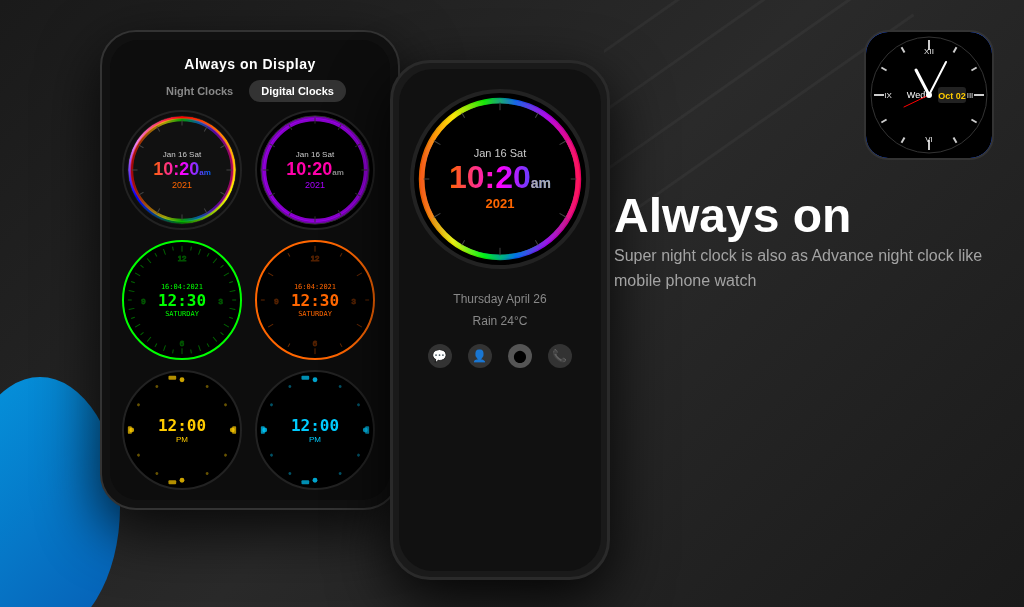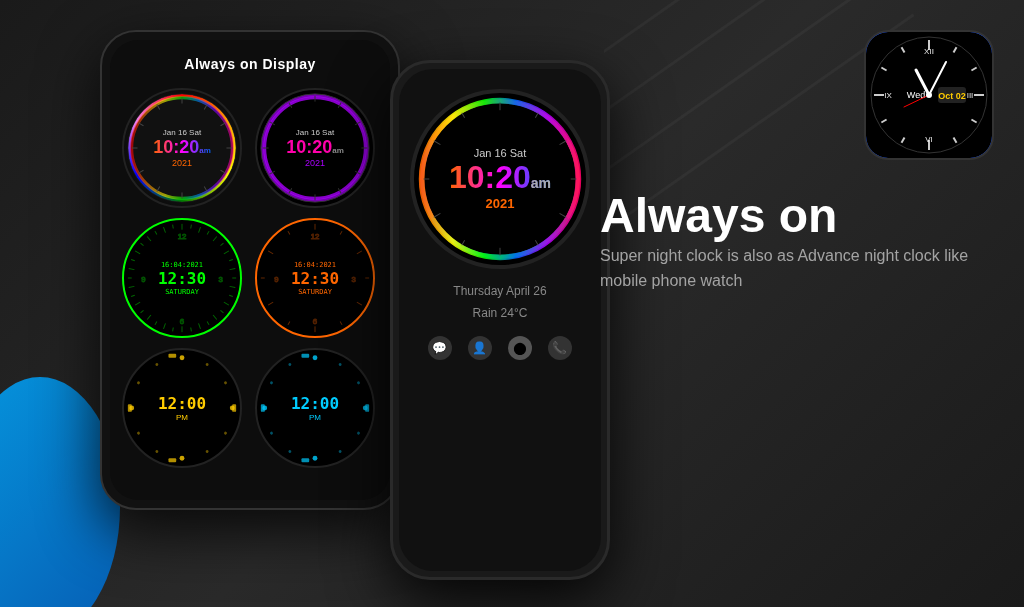--- a/index.html
+++ b/index.html
@@ -218,21 +218,21 @@
       display: flex;
       align-items: flex-start;
       justify-content: center;
       position: relative;
       overflow: hidden;
     }
 
     
     .right-content {
       position: absolute;
-      right: 44px;
+      right: 30px;
       top: 190px;
       width: 380px;
       margin-left: 47px;
     }
     .title-white {
       font-size: 48px;
       font-weight: 900;
       color: #fff;
       line-height: 1.1;
     }
@@ -312,21 +312,21 @@
     .lc-time {
       font-size: 32px;
       font-weight: bold;
       background: linear-gradient(90deg, #ff6600, #ff00ff, #0066ff);
       -webkit-background-clip: text;
       -webkit-text-fill-color: transparent;
     }
     .lc-year { font-size: 13px; color: #ff6600; font-weight: bold; }
 
     .phone2-info {
-      margin-top: 12px;
+      margin-top: 20px;
       text-align: center;
       color: #888;
       font-size: 12px;
       line-height: 1.8;
     }
 
     .phone2-icons {
       display: flex;
       gap: 16px;
       margin-top: 12px;
@@ -370,20 +370,22 @@
   <div class="diag-line" style="top:300px; left:-100px; transform: rotate(-35deg); width:500px; background:rgba(255,255,255,0.04);"></div>
 </div>
 
 <div class="phone-container">
   <div class="phone-body">
     <div class="phone-screen">
 
       <div class="screen-header">Always on Display</div>
 
       <div class="tabs-container">
+        <div class="tab inactive">Night Clocks</div>
+        <div class="tab active">Digital Clocks</div>
       </div>
 
       <div class="clock-grid">
 
         <div class="clock-item clock-rainbow">
           <svg style="position:absolute;inset:0;width:100%;height:100%;" viewBox="0 0 120 120">
 
             <g opacity="0.6">
               <circle cx="60" cy="60" r="56" fill="none" stroke="#222" stroke-width="1"></circle>
 

